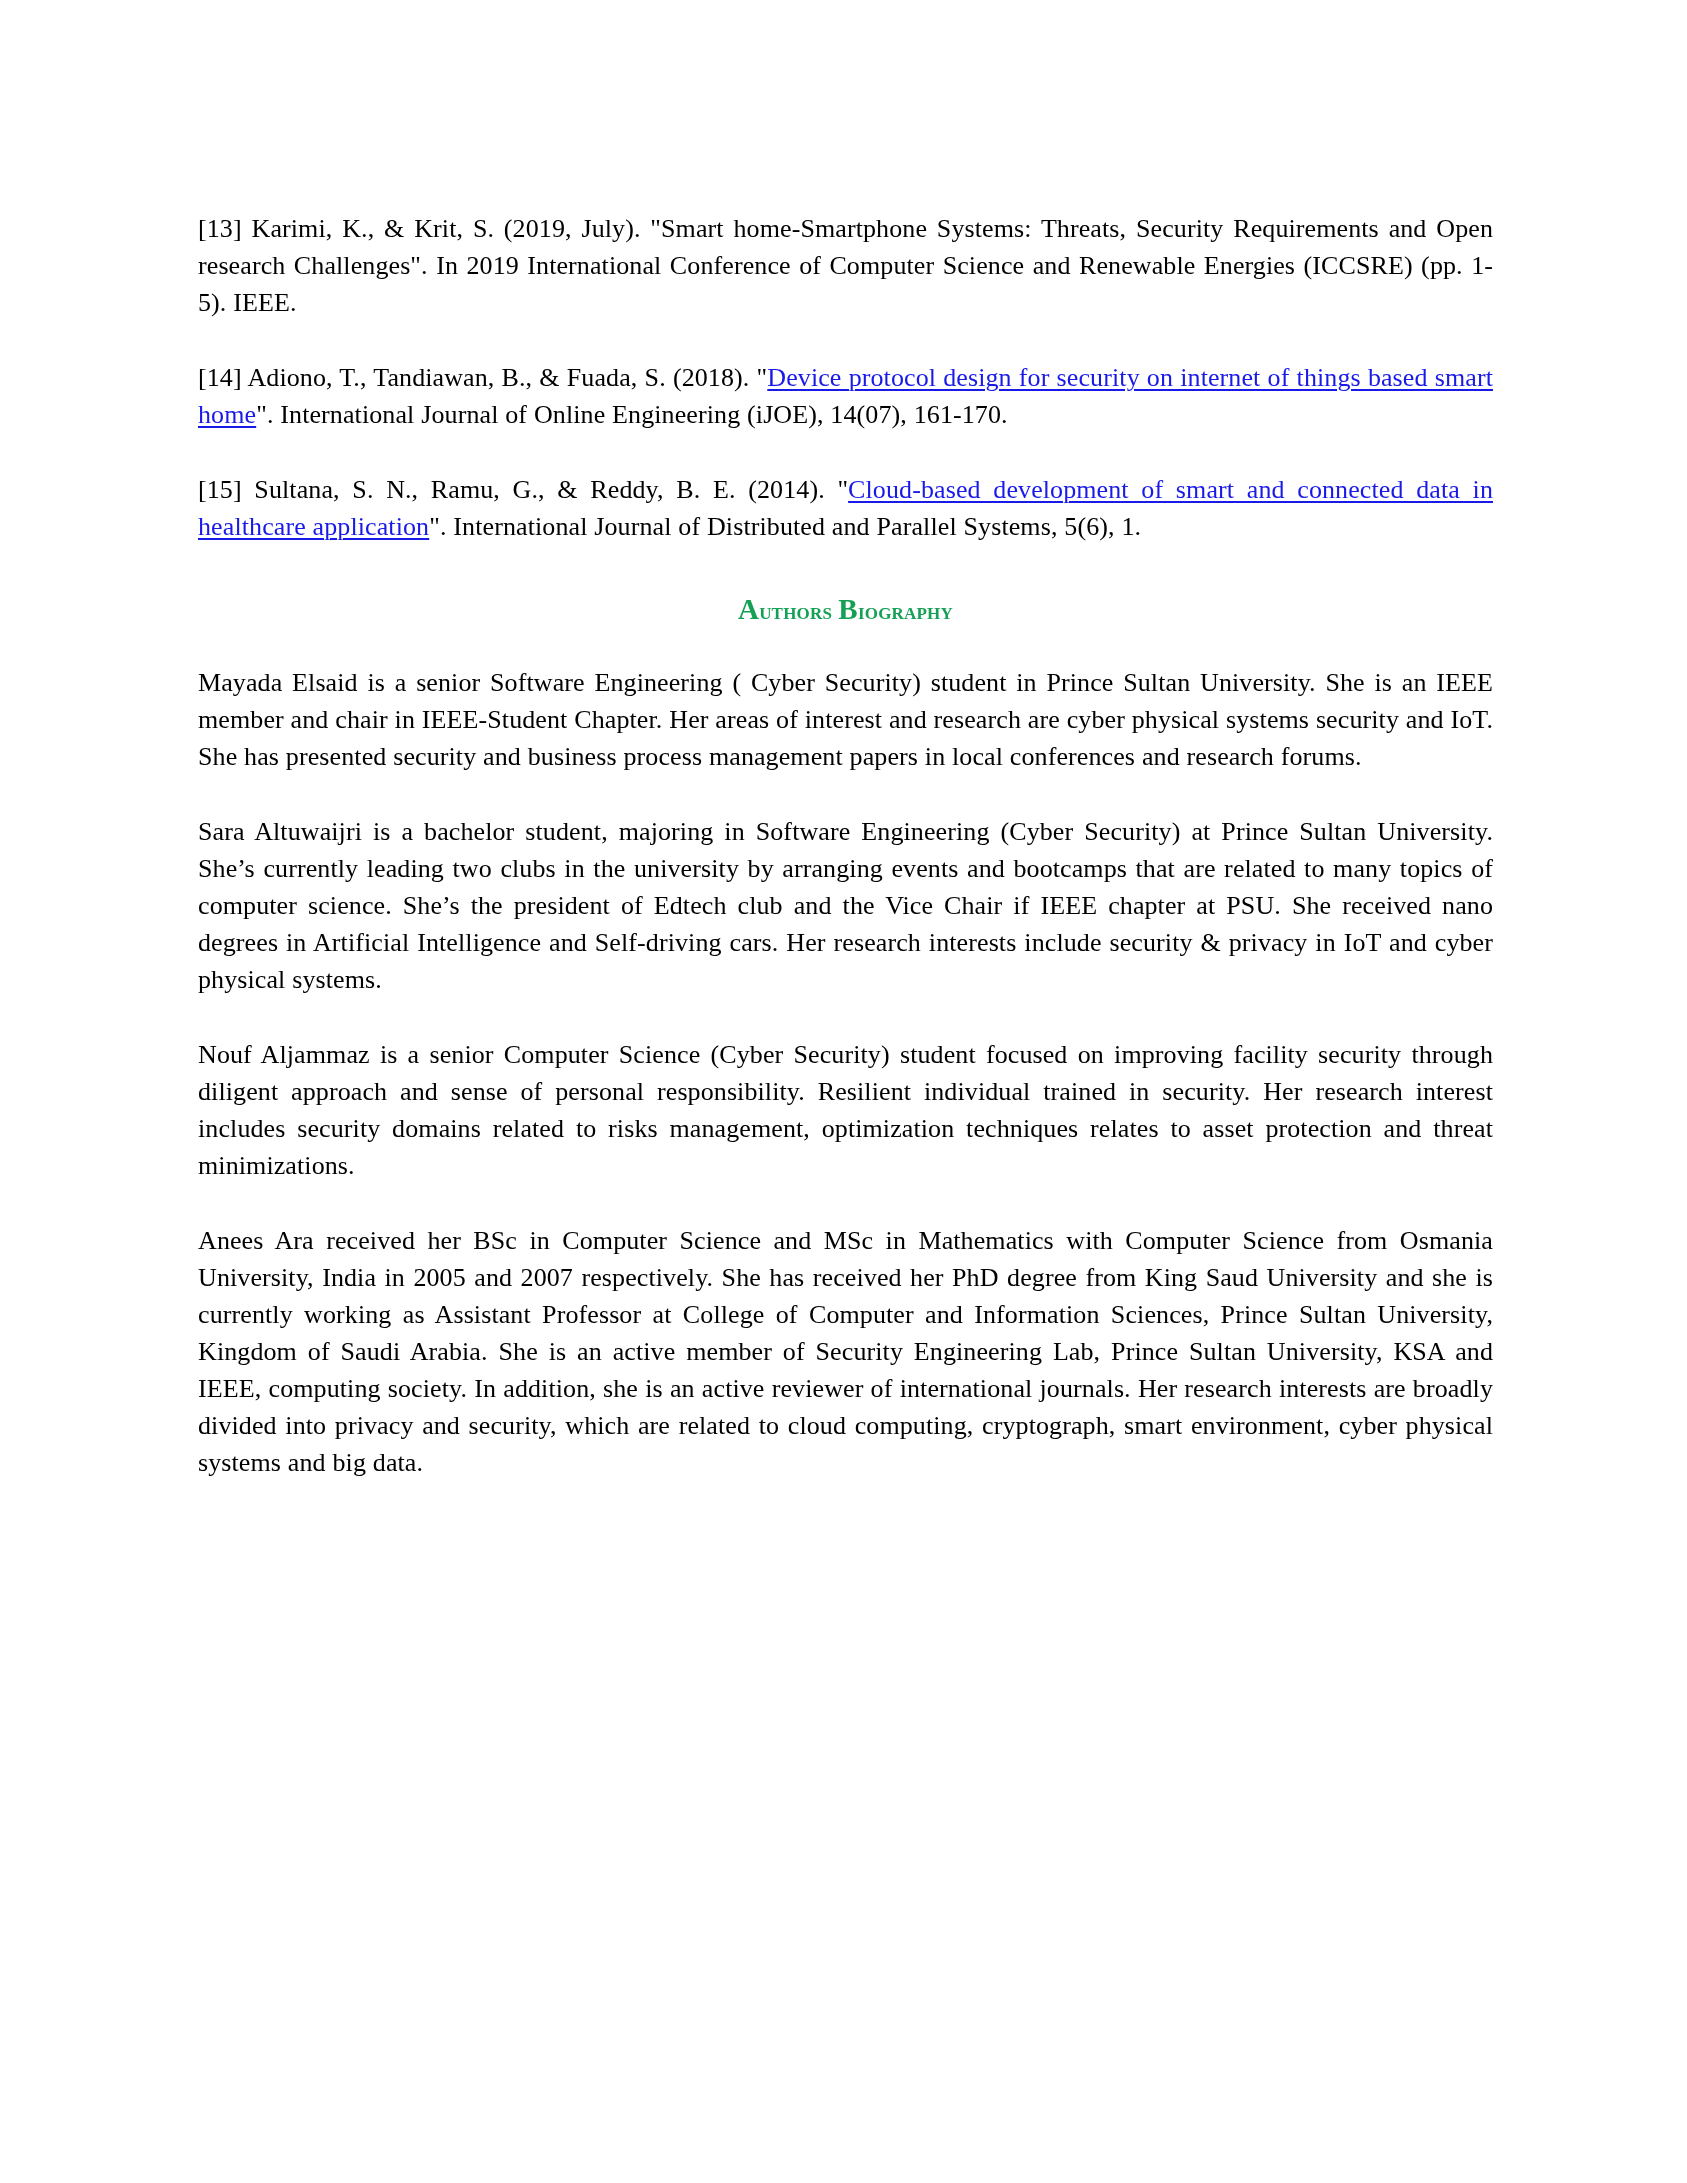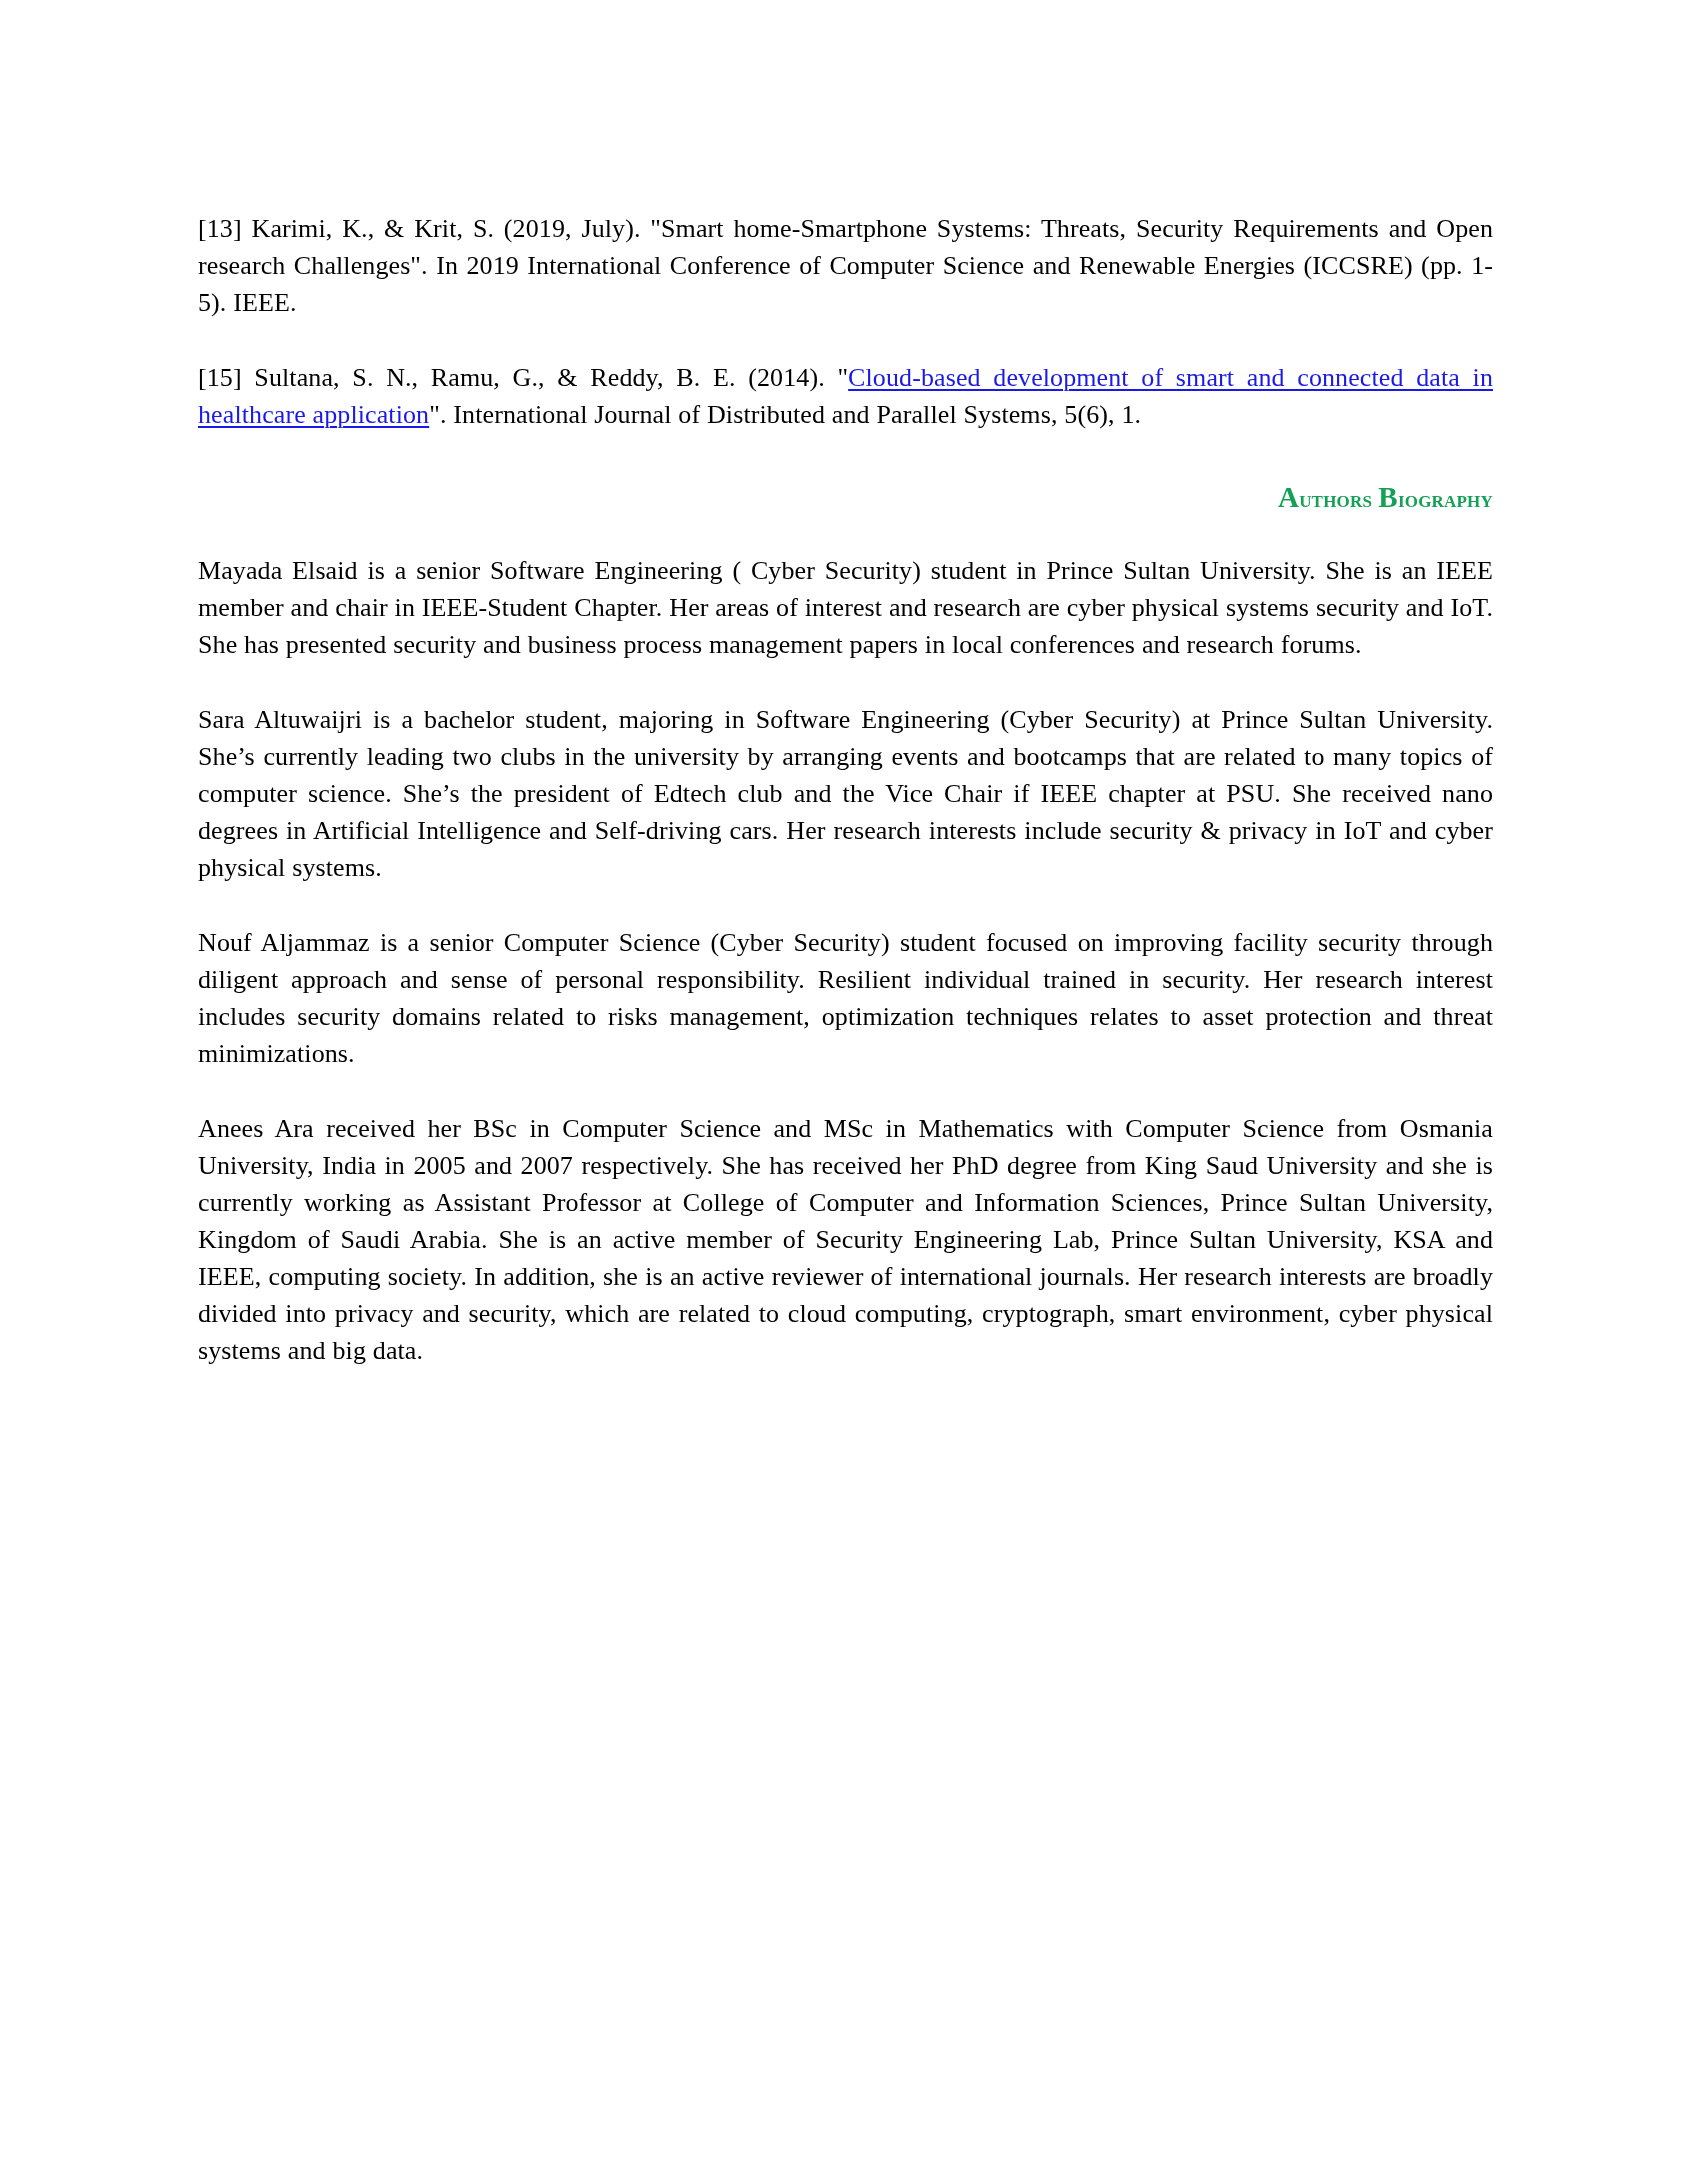--- a/index.html
+++ b/index.html
@@ -56,39 +56,42 @@
     margin: 0 0 36px 0;
     padding: 0;
     font-family: "Liberation Serif", "DejaVu Serif", serif;
     font-weight: bold;
     color: #14a055;
     font-size: 24px;
     line-height: 33px;
     letter-spacing: 0.2px;
     font-variant: small-caps;
     text-transform: none;
-    text-align: right;
+    text-align: center;
   }
   h2.section-heading .cap {
     font-size: 29px;
   }
   .heading-gap {
     height: 10px;
   }
 </style>
 </head>
 <body>
 
 <div class="page">
   <div class="content">
 
     <p class="body-text ref">
       <span>[13] Karimi, K., &amp; Krit, S. (2019, July). "Smart home-Smartphone Systems: Threats, Security Requirements and Open research Challenges". In 2019 International Conference of Computer Science and Renewable Energies (ICCSRE) (pp. 1-5). IEEE.</span>
     </p>
 
+    <p class="body-text ref">
+      <span>[14] Adiono, T., Tandiawan, B., &amp; Fuada, S. (2018). "</span><span class="doclink">Device protocol design for security on internet of things based smart home</span><span>". International Journal of Online Engineering (iJOE), 14(07), 161-170.</span>
+    </p>
 
     <p class="body-text ref">
       <span>[15] Sultana, S. N., Ramu, G., &amp; Reddy, B. E. (2014). "</span><span class="doclink">Cloud-based development of smart and connected data in healthcare application</span><span>". International Journal of Distributed and Parallel Systems, 5(6), 1.</span>
     </p>
 
     <div class="heading-gap"></div>
 
     <h2 class="section-heading"><span class="cap">A</span><span>uthors</span>&nbsp;<span class="cap">B</span><span>iography</span></h2>
 
     <p class="body-text">Mayada Elsaid is a senior Software Engineering ( Cyber Security) student in Prince Sultan University. She is an IEEE member and chair in IEEE-Student Chapter. Her areas of interest and research are cyber physical systems security and IoT. She has presented security and business process management papers in local conferences and research forums.</p>

